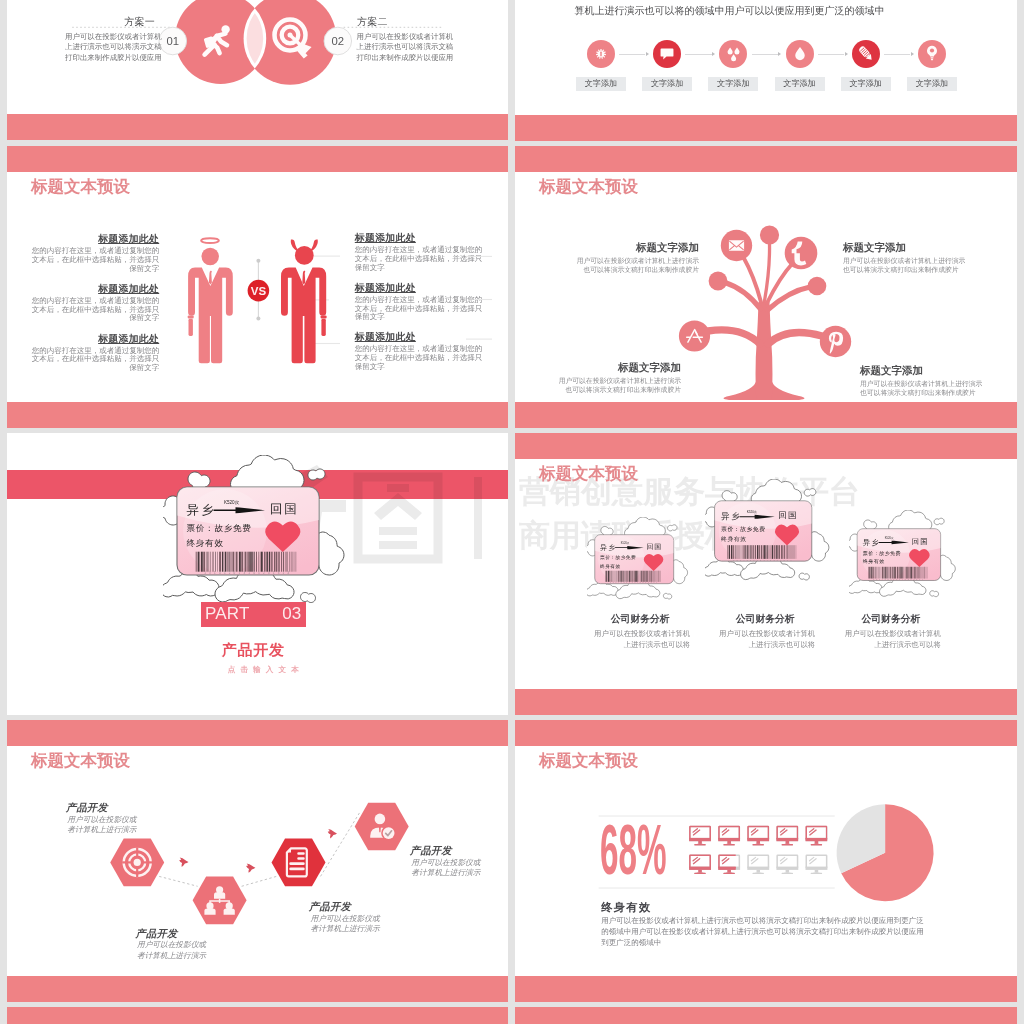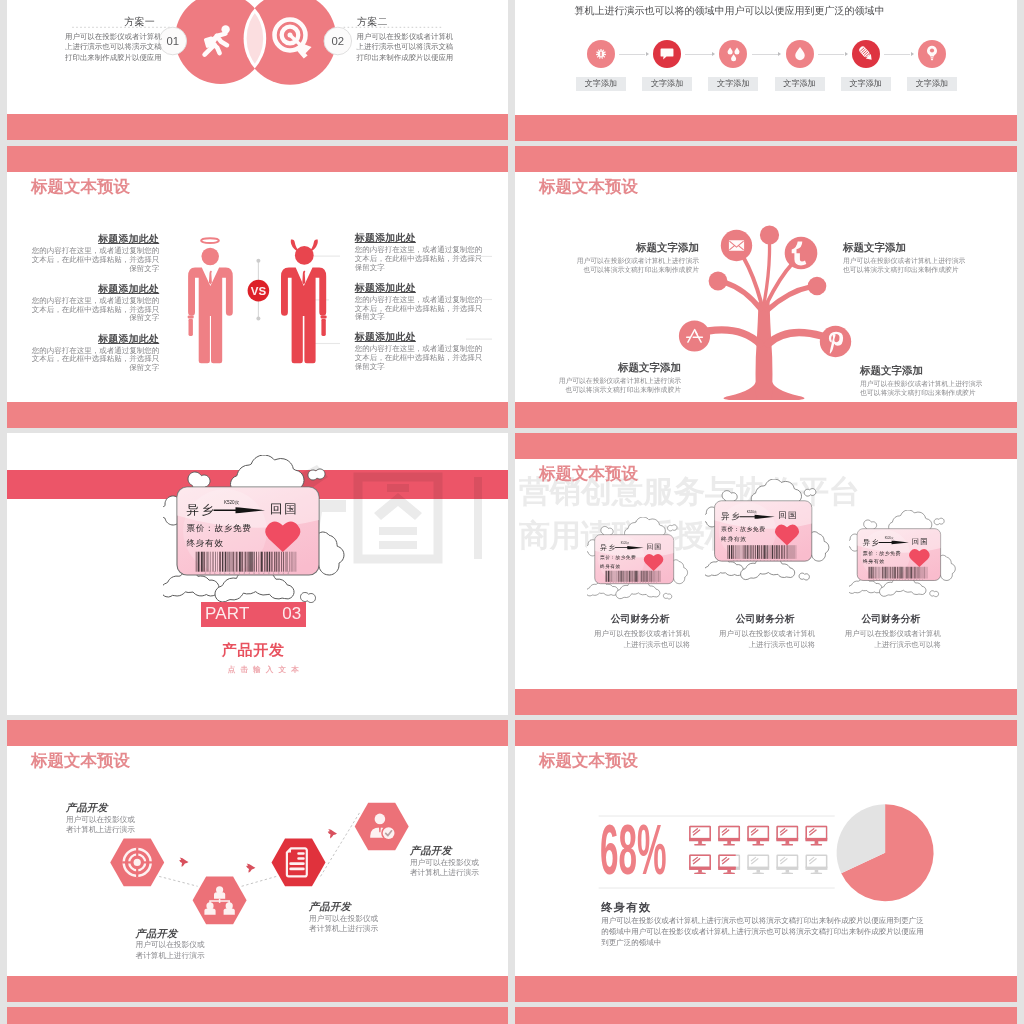--- a/index.html
+++ b/index.html
@@ -53,21 +53,21 @@
           color:#efa8ae;font-size:7.6px;font-weight:bold;letter-spacing:1.5px;}
 
   
   #tickets-holder{position:absolute;left:0;top:0;width:100%;height:100%;}
     .tk-h{position:absolute;font-size:9.8px;font-weight:bold;color:#45454a;text-align:center;width:168px;}
   .tk-b{position:absolute;font-size:7.4px;color:#87878a;line-height:11.9px;text-align:right;width:100px;}
 
   
   #hex-holder{position:absolute;left:0;top:0;width:100%;height:100%;}
   .hx-h{position:absolute;font-size:10.2px;font-weight:bold;color:#4a4a4c;white-space:nowrap;font-style:italic;letter-spacing:.3px;}
-  .hx-b{position:absolute;font-size:7.68px;color:#86868a;line-height:10.8px;width:72px;}
+  .hx-b{position:absolute;font-size:7.68px;color:#86868a;line-height:10.8px;width:72px;font-style:italic;text-align:center;}
 
   
   #pie-holder{position:absolute;left:0;top:0;width:100%;height:100%;}
   .pc-num{position:absolute;left:85.2px;top:95px;font-size:70px;font-weight:bold;color:#ee8086;
           line-height:70px;transform:scaleX(0.475);transform-origin:0 0;white-space:nowrap;}
   .pc-h{position:absolute;left:86.2px;top:180px;font-size:11.2px;font-weight:bold;color:#45454a;letter-spacing:1.4px;}
   .pc-b{position:absolute;left:86.2px;top:195px;width:329px;font-size:7.5px;color:#7c7c80;line-height:11.1px;}
 </style>
 </head>
 <body>

